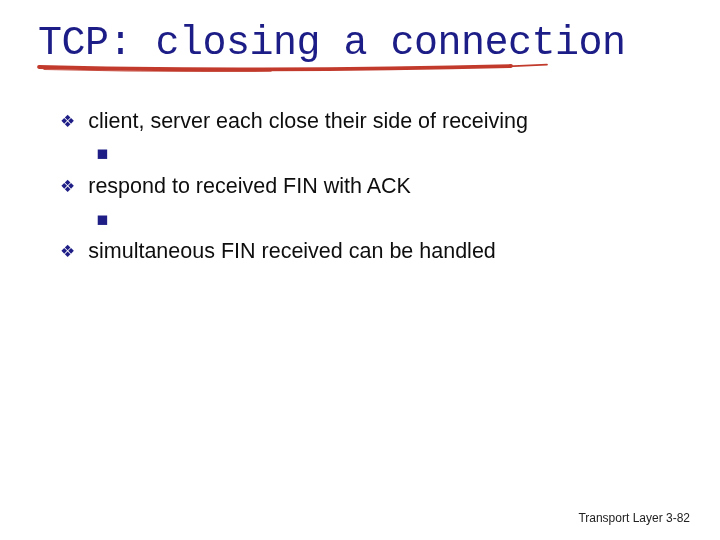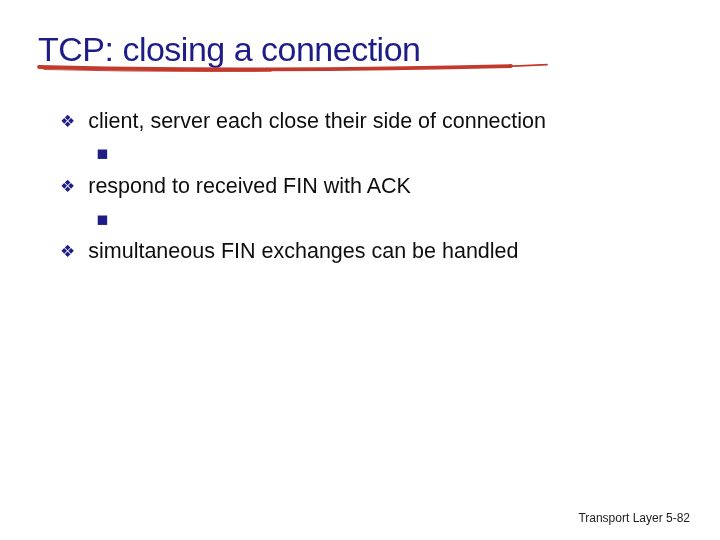--- a/index.html
+++ b/index.html
@@ -11,26 +11,27 @@
     position: relative;
     width: 720px;
     height: 540px;
     overflow: hidden;
     background: var(--color-background, #ffffff);
     font-family: "Liberation Sans", "DejaVu Sans", sans-serif;
   }
   .title {
     position: absolute;
     left: 38px;
-    top: 32px;
-    font-size: 34px;
+    top: 24px;
+    font-size: 40px;
     line-height: 1;
     letter-spacing: -0.5px;
     color: var(--color-title, #1d1d87);
     white-space: nowrap;
+    font-family: Liberation Mono, monospace;
   }
   .underline-svg {
     position: absolute;
     left: 36px;
     top: 62px;
     width: 515px;
     height: 14px;
   }
   .underline-svg path {
     stroke: var(--color-underline, #c13a2c);
@@ -97,38 +98,38 @@
   <svg class="underline-svg" viewBox="0 0 515 14" aria-hidden="true">
     <path d="M3,5 C130,8.5 320,8 475,4" stroke-width="3.8" stroke-linecap="round"></path>
     <path d="M468,4.6 L511,2.6" stroke-width="1.7" stroke-linecap="round"></path>
     <path d="M8,7.5 C90,9.5 170,9.8 235,9.2" stroke-width="1.2" stroke-linecap="round" opacity="0.85"></path>
   </svg>
 
   <div class="bullet-list">
 
     <div class="row l1 b1">
       <span class="marker">❖</span>
-      <span class="txt">client, server each close their side of connection</span>
+      <span class="txt">client, server each close their side of receiving</span>
     </div>
 
     <div class="row l2 s1">
       <span class="marker">▪</span>
     </div>
 
     <div class="row l1 b2">
       <span class="marker">❖</span>
       <span class="txt">respond to received FIN with ACK</span>
     </div>
 
     <div class="row l2 s2">
       <span class="marker">▪</span>
     </div>
 
     <div class="row l1 b3">
       <span class="marker">❖</span>
-      <span class="txt">simultaneous FIN exchanges can be handled</span>
+      <span class="txt">simultaneous FIN received can be handled</span>
     </div>
 
   </div>
 
-  <div class="footer">Transport Layer 5-82</div>
+  <div class="footer">Transport Layer 3-82</div>
 
 </div>
 
 </body></html>

